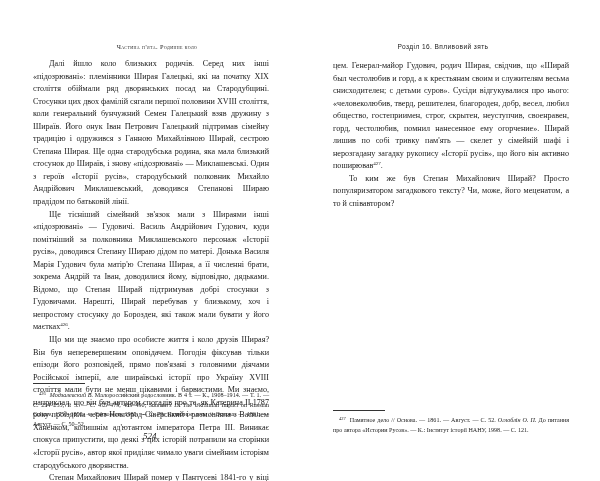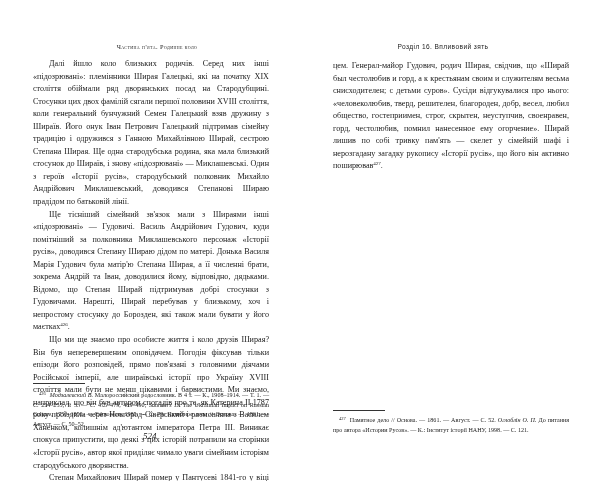--- a/index.html
+++ b/index.html
@@ -87,18 +87,19 @@
   <div class="footnote">
     <span class="fn-num">426</span><i>Модзалевский В.</i><span> Малороссийский родословник. В 4 т. — К., 1908–1914. — Т. 1. — С. 254–255; Т. 3. — С. 475–479, 489–490; </span><i>Saunders D.</i><span> The Ukrainian Impact on Russian Culture, 1750–1850. — Edmonton, 1985. — С. 79; Памятное дело // Основа. — 1861. — Август. — С. 50–52.</span>
   </div>
   <div class="folio">524</div>
 </div>
 
 <div class="page page-right">
   <div class="running-head">Розділ 16. Впливовий зять</div>
   <div class="body-text">
     <p><span>цем. Генерал-майор Гудович, родич Ширая, свідчив, що «Ширай был честолюбив и горд, а к крестьянам своим и служителям весьма снисходителен; с детьми суров». Сусіди відгукувалися про нього: «человеколюбив, тверд, решителен, благороден, добр, весел, любил общество, гостеприимен, строг, скрытен, неуступчив, своенравен, горд, честолюбив, помнил нанесенное ему огорчение». Ширай лишив по собі тривку пам'ять — скелет у сімейній шафі і нерозгадану загадку рукопису «Історії русів», що його він активно поширював</span><sup>427</sup>.</p>
+    <p class="indent"><span>То ким же був Степан Михайлович Ширай? Просто популяризатором загадкового тексту? Чи, може, його меценатом, а то й співавтором?</span></p>
   </div>
   <div class="fn-rule"></div>
   <div class="footnote">
     <span class="fn-num">427</span><span>Памятное дело // Основа. — 1861. — Август. — С. 52. </span><i>Оглоблін О. П.</i><span> До питання про автора «Истории Русов». — К.: Інститут історії НАНУ, 1998. — С. 121.</span>
   </div>
 </div>
 
 </body></html>

